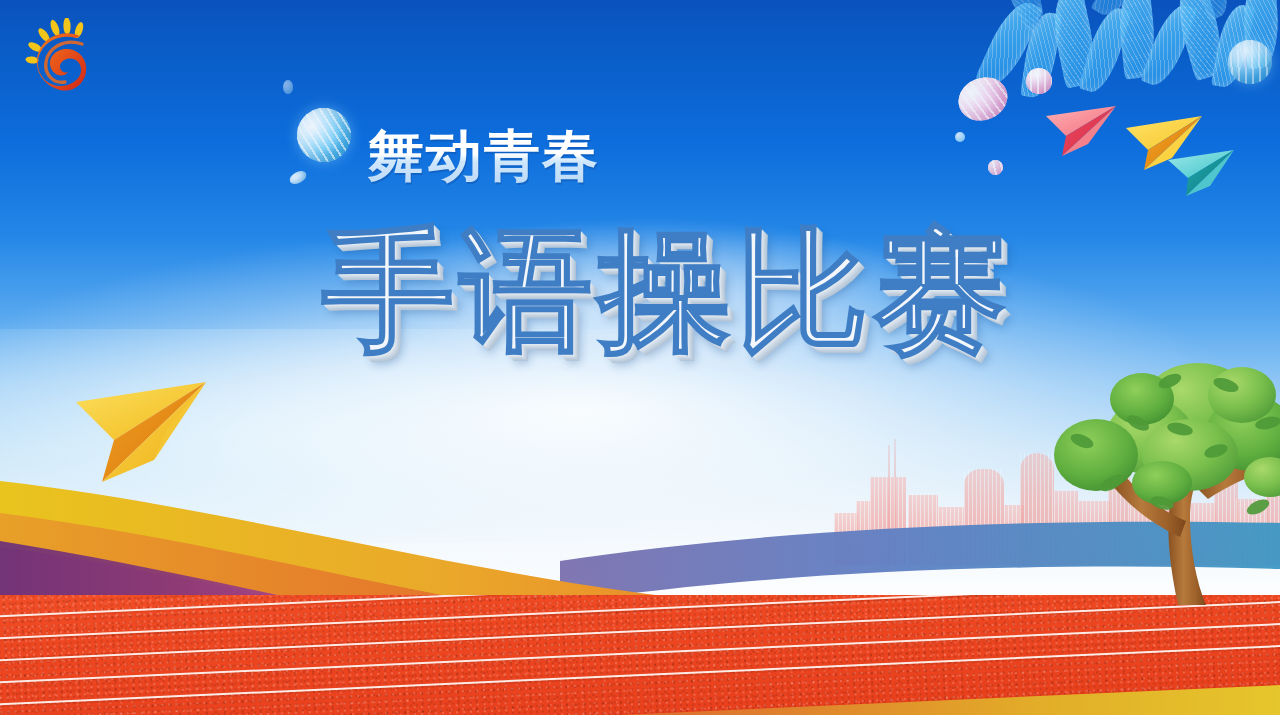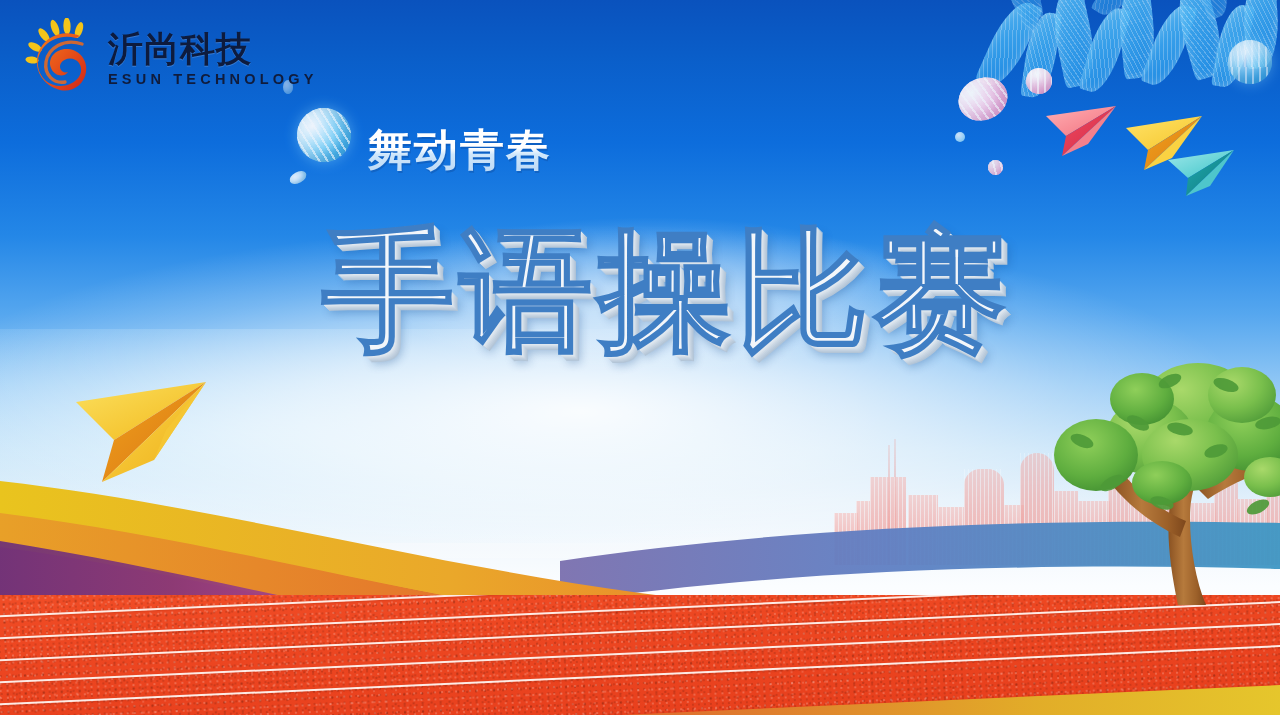--- a/index.html
+++ b/index.html
@@ -169,21 +169,21 @@
     font-family:"Liberation Sans","DejaVu Sans",sans-serif;
     font-size:14.5px;font-weight:700;color:#101c3c;
     letter-spacing:4.2px;line-height:1;margin-top:5px;
     white-space:nowrap;
   }
 
   
   .subtitle{
     position:absolute;left:368px;top:128px;
     font-family:"DejaVu Sans","Liberation Sans",sans-serif;
-    font-size:44px;font-weight:700;letter-spacing:2px;
+    font-size:56px;font-weight:700;letter-spacing:2px;
     line-height:1;
     color:#f2f8ff;
     background:linear-gradient(180deg,#ffffff 0%,#ffffff 46%,#cfe7fb 60%,#bcd9f6 100%);
     -webkit-background-clip:text;background-clip:text;
     -webkit-text-fill-color:transparent;
     filter:drop-shadow(1px 2px 0 rgba(12,70,150,.35));
     white-space:nowrap;
   }
   .maintitle{
     position:absolute;left:322px;top:222px;
@@ -495,23 +495,19 @@
           <ellipse cx="8" cy="42" rx="3.4" ry="6.6" transform="rotate(-84 8 42)"></ellipse>
         </g>
 
         <path d="M52,20 C30,14 12,30 14,48 C16,64 32,72 46,66 C56,62 60,52 55,45
                  C51,39 41,39 37,45 C34,50 38,56 44,54
                  C40,60 30,58 27,50 C23,40 32,30 44,31 C56,32 64,43 62,54
                  C60,68 46,76 33,71 C16,65 8,47 16,31 C24,16 42,12 56,18 Z" fill="url(#swirlG)"></path>
         <path d="M58,26 C40,20 24,30 22,44 C20,57 30,66 41,64" fill="none" stroke="#f06a1a" stroke-width="3.4" stroke-linecap="round" opacity=".85"></path>
       </svg>
     </div>
-    <div class="logo-text">
-      <div class="logo-cn">沂尚科技</div>
-      <div class="logo-en">ESUN TECHNOLOGY</div>
-    </div>
   </div>
 
   <div class="title-glow"></div>
   <div class="subtitle">舞动青春</div>
   <div class="maintitle">手语操比赛</div>
 
 </div>
 
 </body></html>

